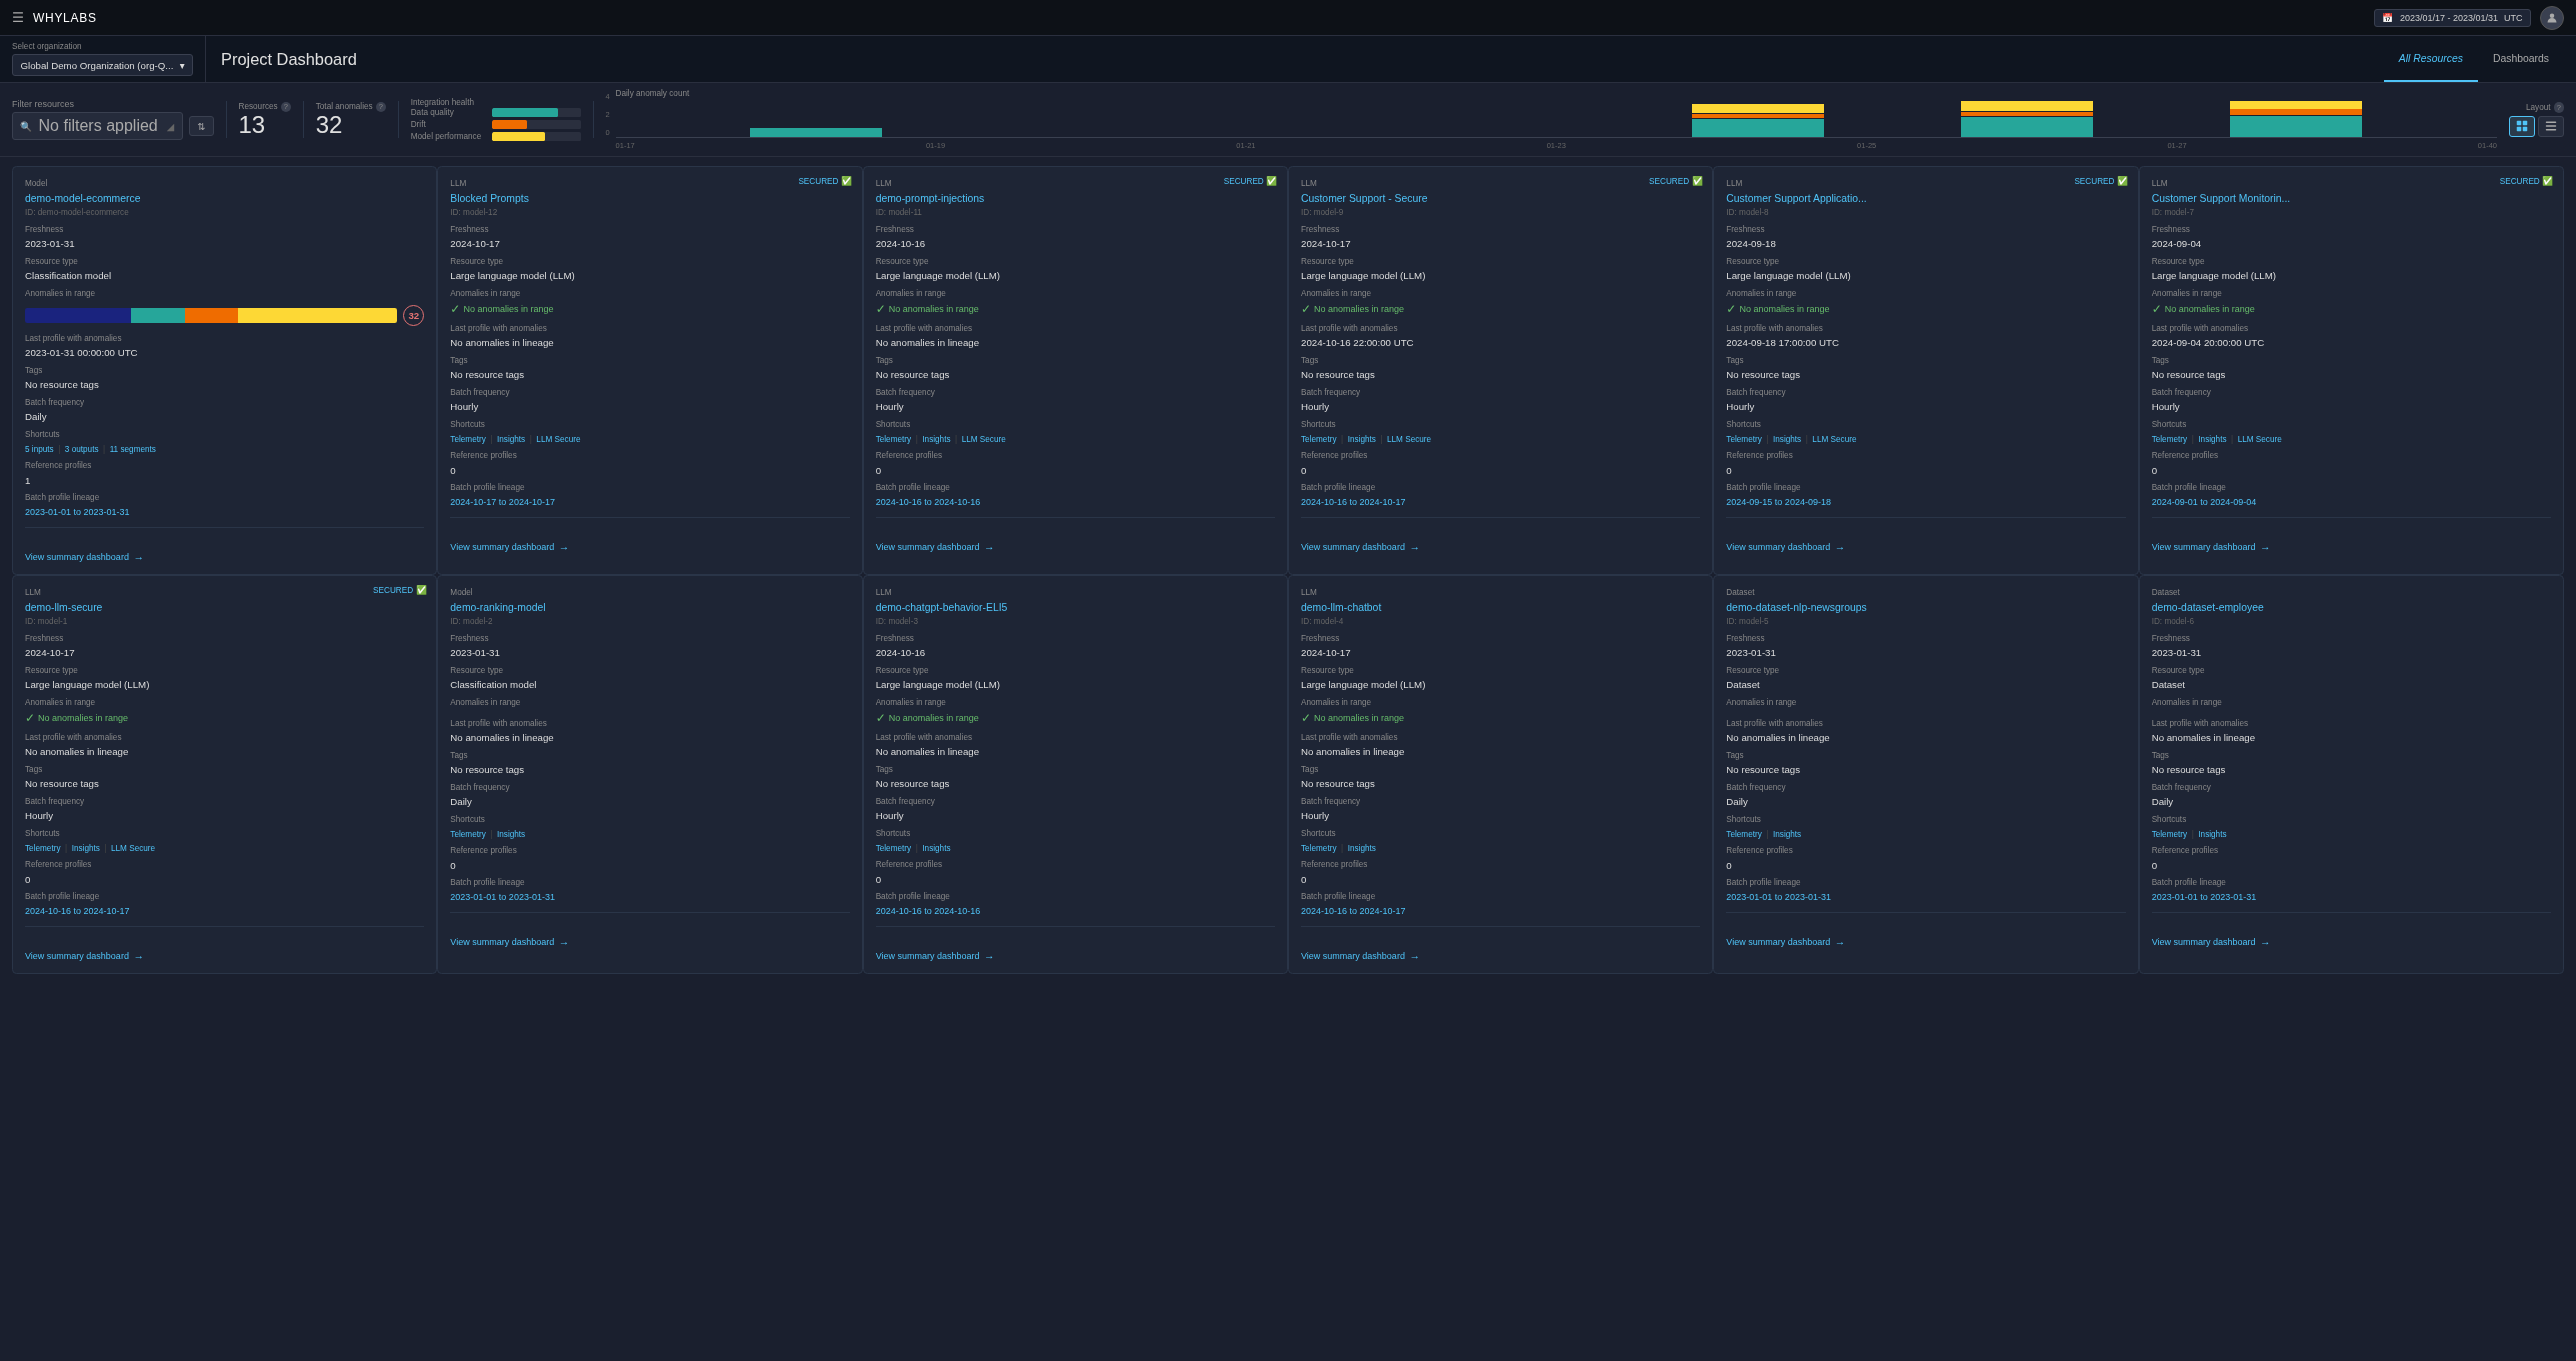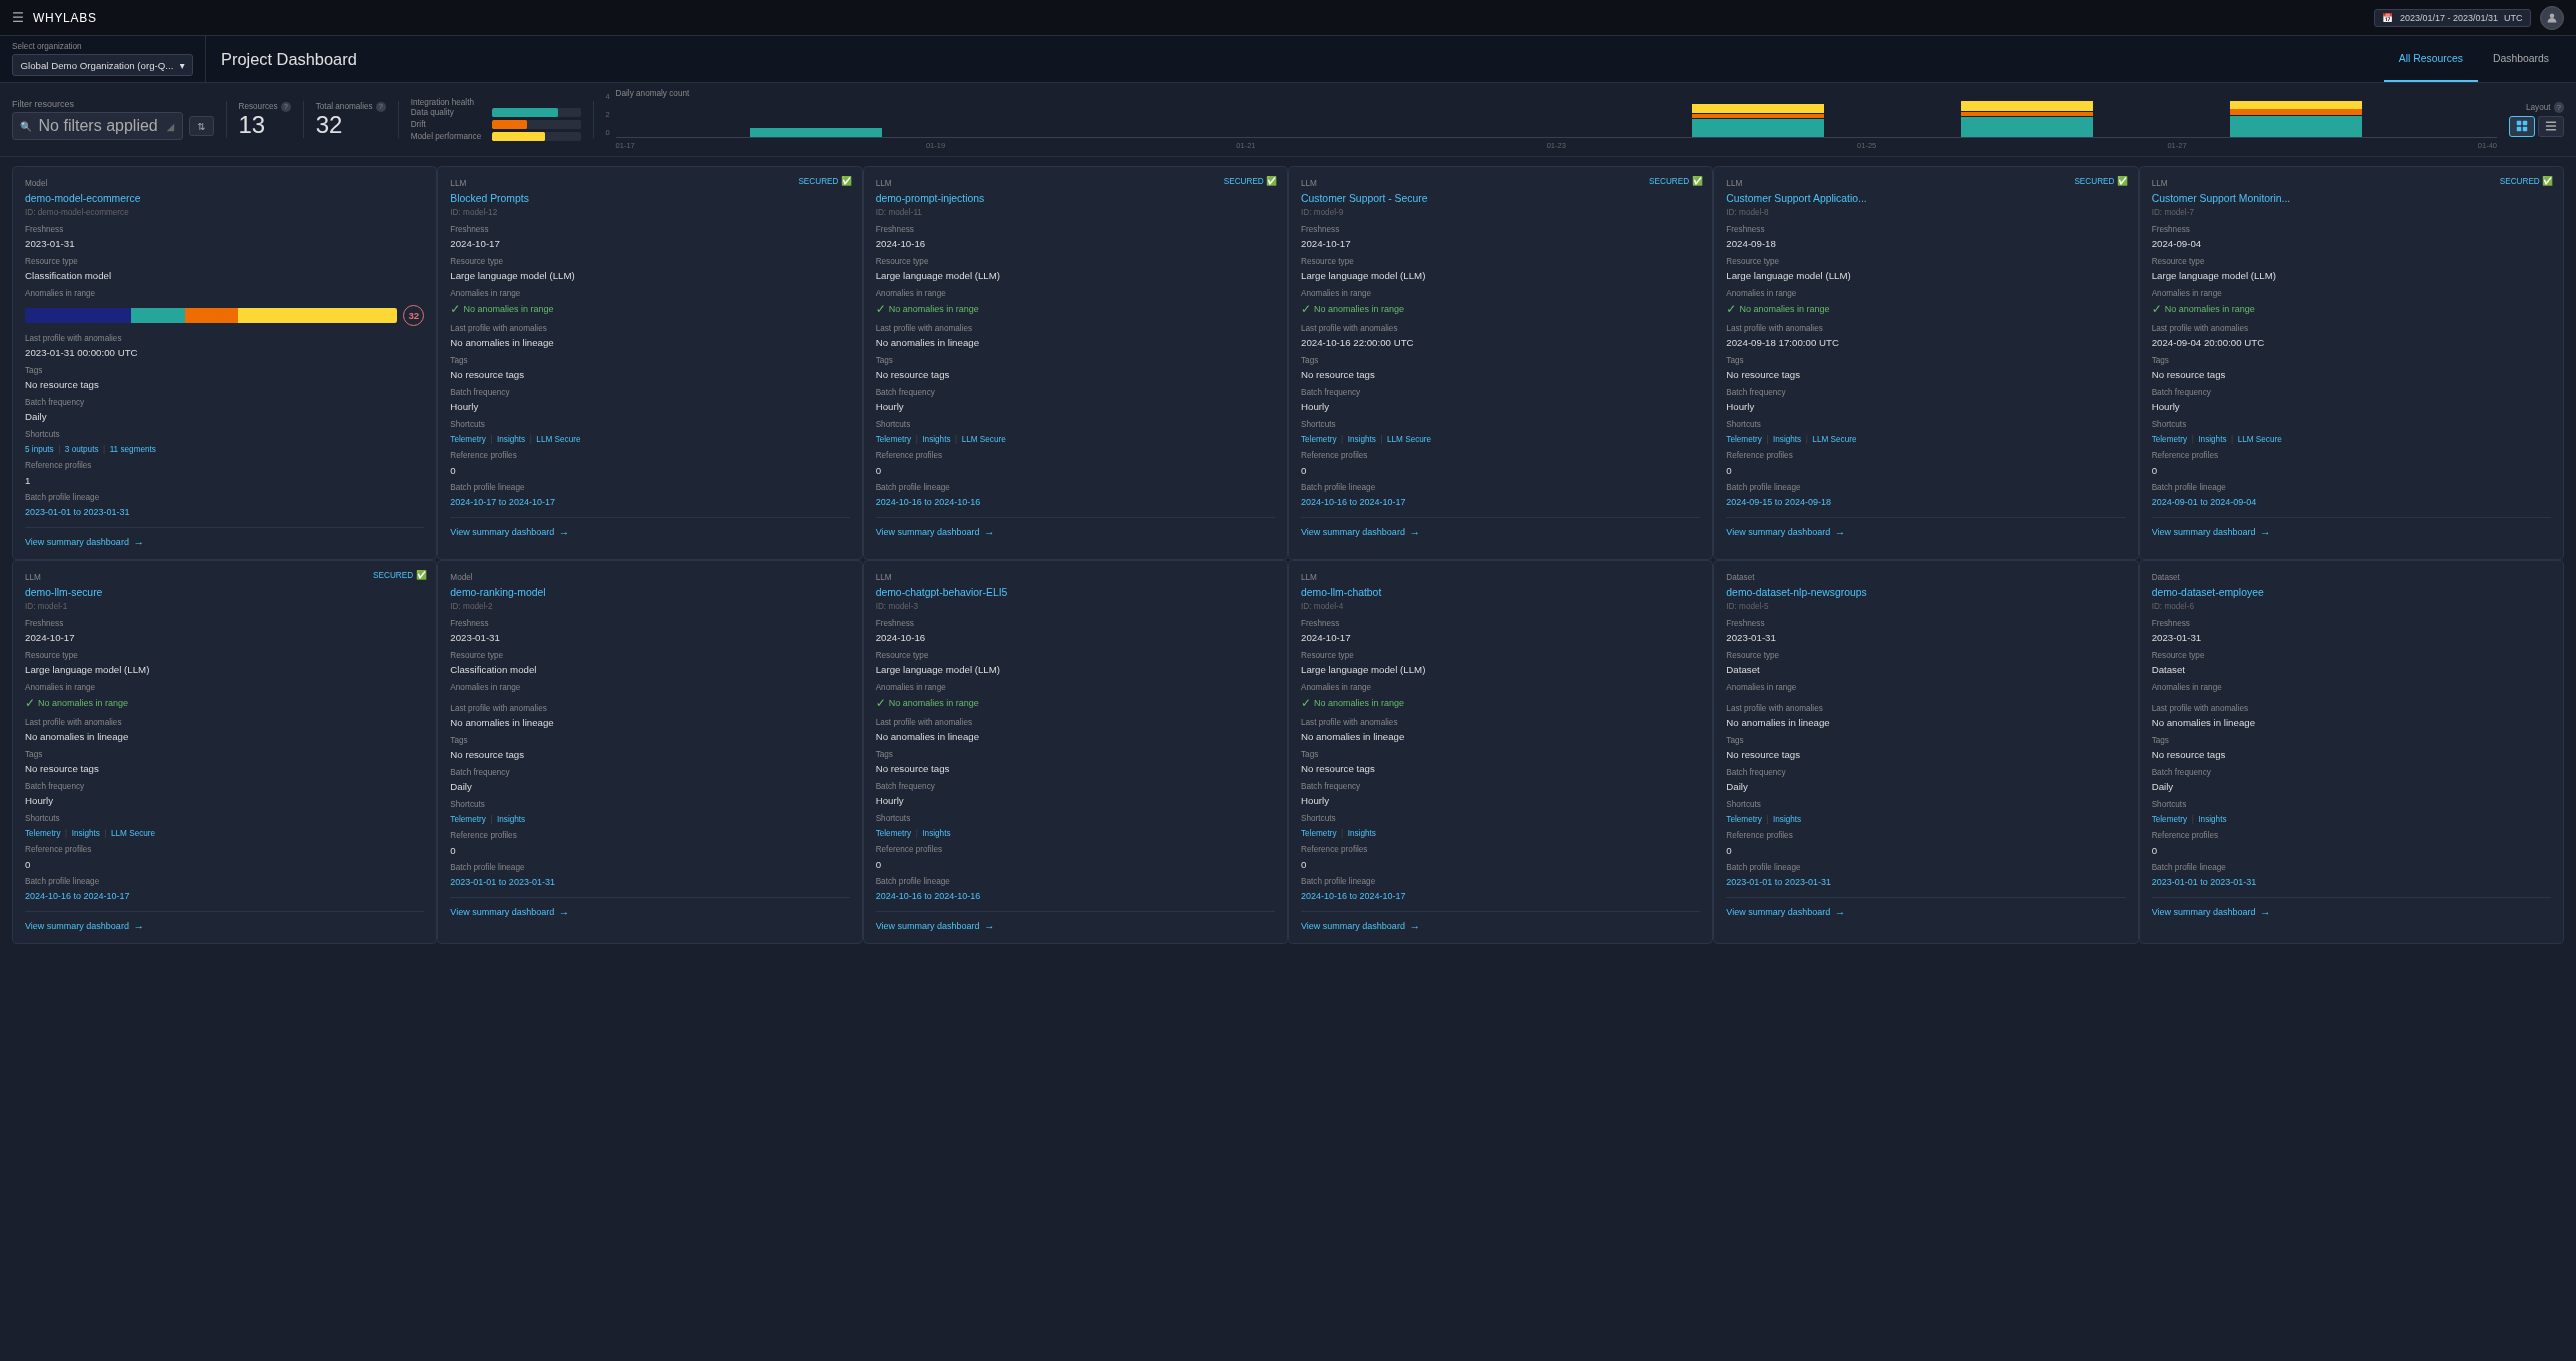--- a/index.html
+++ b/index.html
@@ -14,21 +14,21 @@
     
     
     .sub-nav { background: #0f1520; border-bottom: 0.7px solid #2a2f3e; display: flex; align-items: stretch; padding: 0 12px; }
     .org-section { padding: 6px 0; border-right: 0.7px solid #2a2f3e; padding-right: 12px; min-width: 194px; }
     .org-label { font-size: 8.2px; color: #888; margin-bottom: 3px; }
     .org-select { background: #1e2535; border: 0.7px solid #3a4050; border-radius: 3px; color: #ddd; padding: 4.5px 7.5px; font-size: 9.7px; width: 100%; cursor: pointer; display: flex; align-items: center; justify-content: space-between; }
     .page-title-section { padding: 9px 15px; display: flex; align-items: center; flex: 1; }
     .page-title { font-size: 16.4px; font-weight: 400; color: #e0e0e0; }
     .nav-tabs { display: flex; align-items: stretch; margin-left: auto; }
     .nav-tab { padding: 0 15px; display: flex; align-items: center; color: #aaa; cursor: pointer; font-size: 10.4px; border-bottom: 2.2px solid transparent; }
-    .nav-tab.active { color: #4fc3f7; border-bottom-color: #4fc3f7; }
+    .nav-tab.active { color: #4fc3f7; border-bottom-color: #4fc3f7; font-style: italic; }
     .filter-label { font-size: 9px; color: #888; margin-right: 3px; }
     .filter-input { display: flex; align-items: center; background: #252b3b; border: 0.7px solid #3a4050; border-radius: 3px; padding: 3.7px 7.5px; gap: 6px; cursor: pointer; }
     .filter-input-text { color: #aaa; font-size: 16px; }
     .filter-sort { background: #252b3b; border: 0.7px solid #3a4050; border-radius: 3px; padding: 3.7px 7.5px; cursor: pointer; color: #aaa; }
     .stat-block { display: flex; flex-direction: column; }
     .stat-label { font-size: 8.2px; color: #888; margin-bottom: 1.5px; display: flex; align-items: center; gap: 3px; }
     .stat-value { font-size: 24px; font-weight: 300; color: #e0e0e0; line-height: 1; }
     .help-icon { width: 10.4px; height: 10.4px; border-radius: 50%; background: #3a4050; color: #888; font-size: 7.5px; display: inline-flex; align-items: center; justify-content: center; cursor: pointer; }
     
     
@@ -54,21 +54,21 @@
     .card-name { color: #4fc3f7; font-size: 10.4px; font-weight: 500; cursor: pointer; text-decoration: none; }
     .card-id { font-size: 8.2px; color: #666; }
     .card-field-label { font-size: 8.2px; color: #888; margin-top: 3px; }
     .card-field-value { font-size: 9.7px; color: #ddd; font-weight: 500; }
     .anomaly-bar { display: flex; align-items: center; gap: 6px; margin-top: 3px; }
     .anomaly-count { width: 21px; height: 21px; border-radius: 50%; background: transparent; border: 1.5px solid #e57373; color: #e57373; display: flex; align-items: center; justify-content: center; font-size: 9.7px; font-weight: 600; }
     .no-anomaly { color: #66bb6a; font-size: 9px; display: flex; align-items: center; gap: 3px; }
     .card-shortcuts { display: flex; gap: 4.5px; flex-wrap: wrap; margin-top: 1.5px; }
     .shortcut-link { color: #4fc3f7; font-size: 8.2px; cursor: pointer; text-decoration: none; }
     .shortcut-sep { color: #444; font-size: 8.2px; }
-    .view-dashboard { display: flex; align-items: center; gap: 4.5px; color: #4fc3f7; font-size: 9px; cursor: pointer; margin-top: 6px; border-top: 0.7px solid #2a3548; padding-top: 8px; text-decoration: none; }
+    .view-dashboard { display: flex; align-items: center; gap: 4.5px; color: #4fc3f7; font-size: 9px; cursor: pointer; margin-top: 6px; border-top: 0.7px solid #2a3548; padding-top: 23px; text-decoration: none; }
     .arrow-icon { font-size: 10.4px; }
   </style>
 </head>
 <body>
 
 <div class="top-nav">
   <div class="hamburger">☰</div>
   <div class="logo">WHYLABS</div>
   <div class="date-range">
     <span>📅</span>

